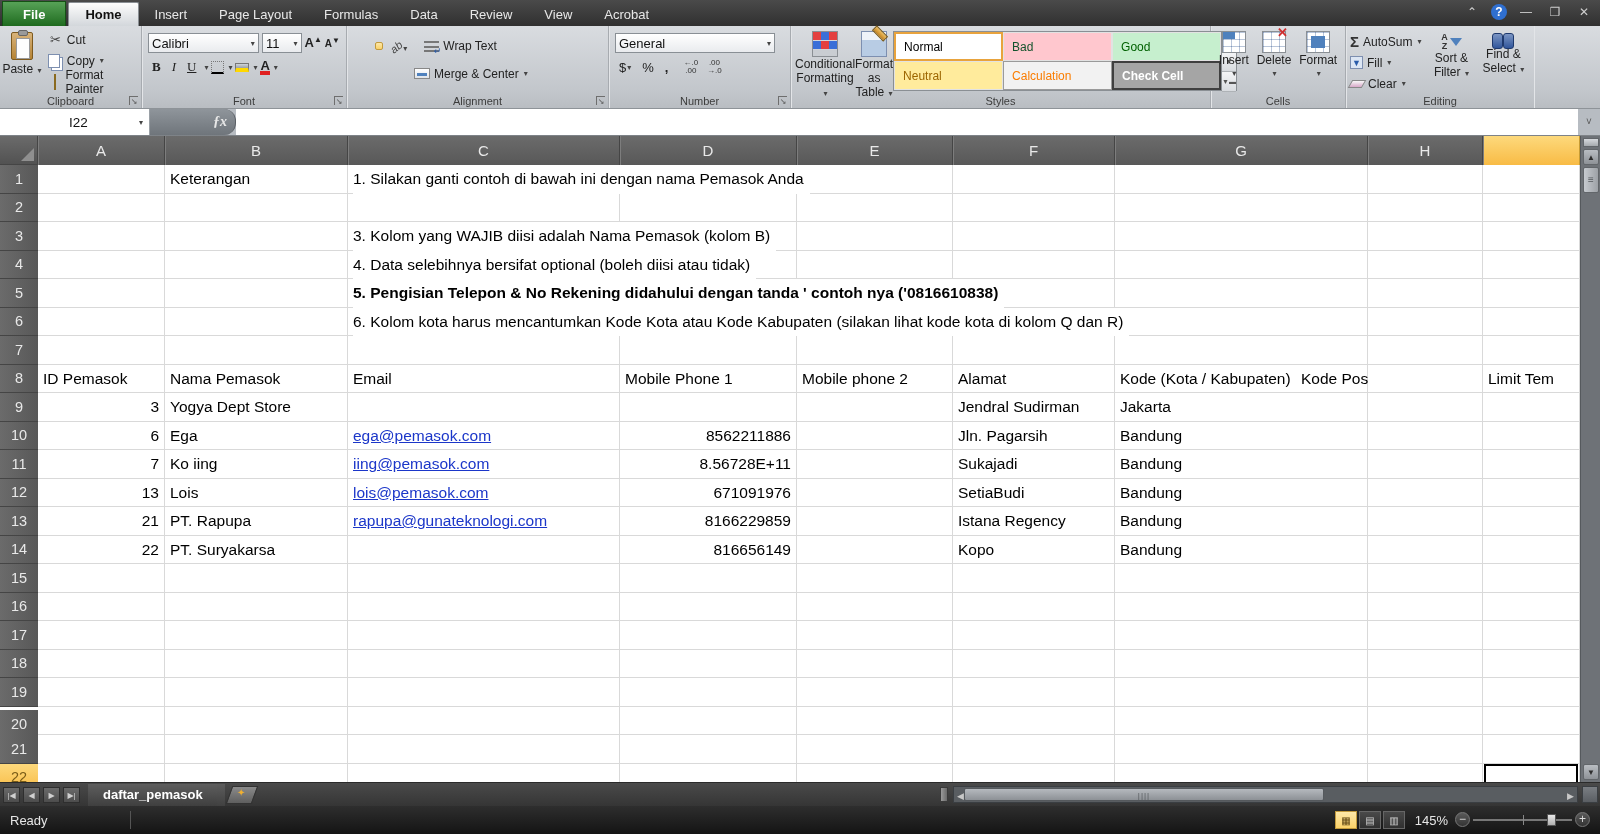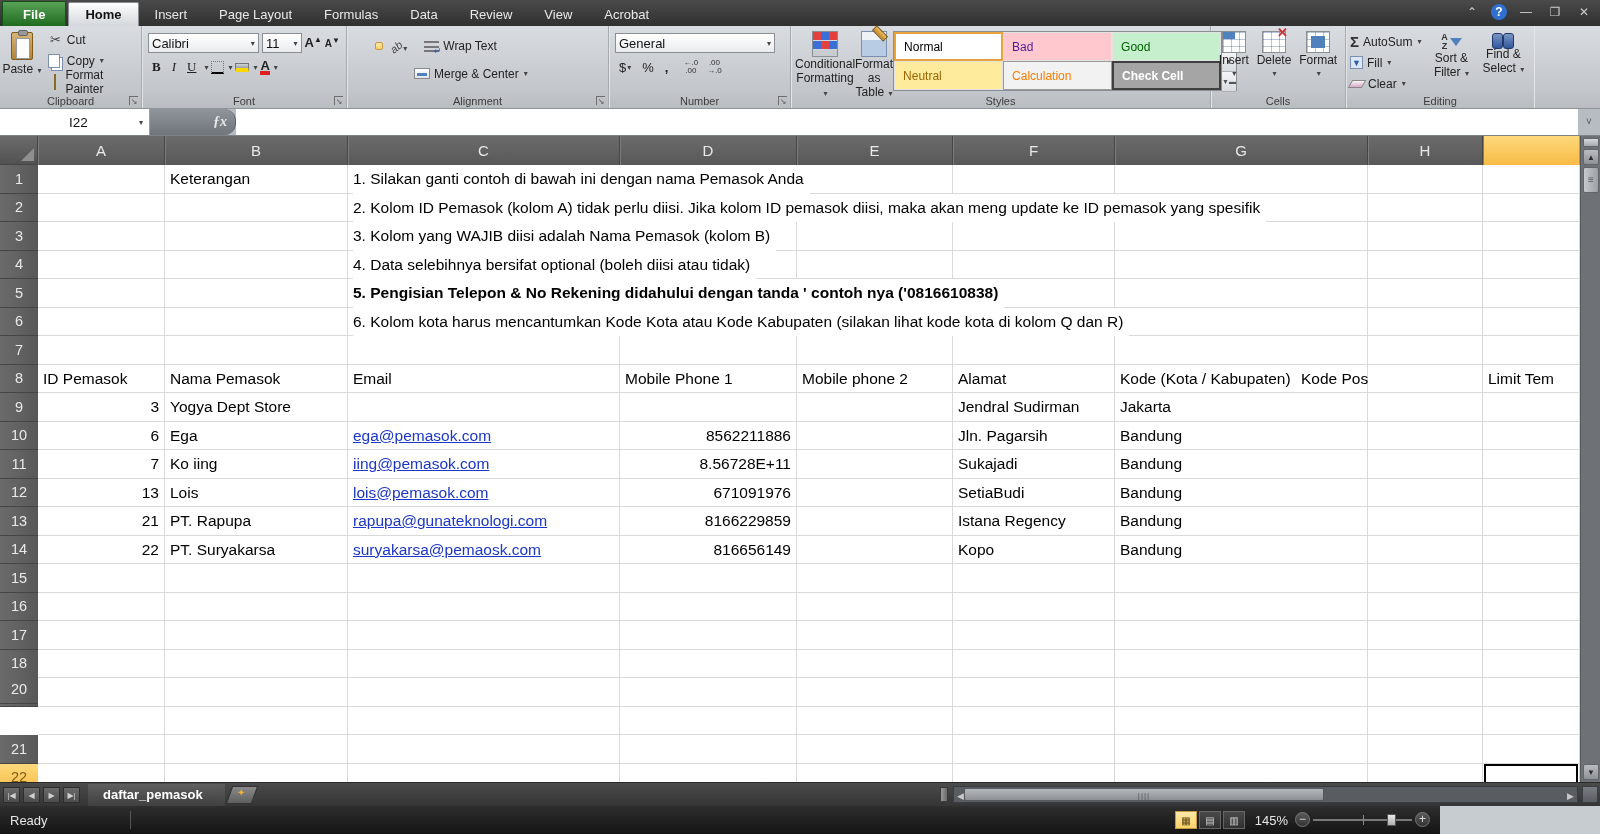--- a/index.html
+++ b/index.html
@@ -159,21 +159,21 @@
     transform:skewX(-20deg); border:1px solid #333; position:relative; }
   #newsheet::after { content:"✦"; position:absolute; left:6px; top:0; color:#f0b030; font-size:10px; transform:skewX(20deg); }
   #hscroll { position:absolute; right:22px; top:3px; width:625px; height:17px; background:#595d61; border:1px solid #3a3e42; }
   #hthumb { position:absolute; left:10px; top:1px; width:360px; height:13px; background:linear-gradient(#b5b9be,#8d9196); border:1px solid #55595d; border-radius:2px; }
   #hthumb::after { content:"||||"; display:block; text-align:center; font-size:8px; color:#55595d; line-height:13px; letter-spacing:1px; }
   .hsarrow { position:absolute; top:4px; color:#c8c8c8; font-size:9px; }
   #hsplit { position:absolute; right:652px; top:4px; width:8px; height:15px; background:linear-gradient(90deg,#9a9a9a,#6a6a6a); border:1px solid #3a3a3a; }
   #scorner { position:absolute; right:2px; top:3px; width:16px; height:17px; background:linear-gradient(#7a7e83,#5a5e63); border:1px solid #3a3e42; }
 
   
-  #statusbar { position:absolute; left:0; top:806px; width:1440px; height:28px;
+  #statusbar { position:absolute; left:0; top:806px; width:1600px; height:28px;
     background:linear-gradient(#2e2e2e,#141414); display:flex; align-items:center; color:#e6e6e6; font-size:13px; }
   #status-ready { padding-left:10px; width:130px; }
   .sdiv { width:1px; height:18px; background:#555; }
   #viewbtns { position:absolute; right:195px; display:flex; gap:2px; }
   .vb { width:22px; height:18px; border:1px solid #666; background:linear-gradient(#4a4a4a,#303030);
     color:#cfcfcf; font-size:10px; text-align:center; line-height:17px; }
   .vb.on { background:linear-gradient(#fde8a9,#fbd269); border-color:#c29a3c; color:#5a4210; }
   #zoomlevel { position:absolute; right:152px; font-size:13px; }
   #zoomslider { position:absolute; right:10px; width:135px; height:18px; }
   #zoomslider .track { position:absolute; left:18px; right:18px; top:8px; height:2px; background:#777; }
@@ -322,21 +322,21 @@
           <span>Conditional</span>
           <span><span>Formatting</span> <span class="dd">▾</span></span>
         </div>
         <div class="bigbtn" style="width:62px">
           <span class="i-ft"></span>
           <span>Format</span>
           <span><span>as Table</span> <span class="dd">▾</span></span>
         </div>
         <div id="stylegallery">
             <div class="chip" style="background: rgb(255, 255, 255); color: rgb(0, 0, 0); border: 2px solid rgb(232, 163, 61);">Normal</div>
-            <div class="chip" style="background: rgb(255, 199, 206); color: #4c1d95; border: 1px solid rgb(226, 226, 226);">Bad</div>
+            <div class="chip" style="background: rgb(255, 199, 206); color: #14532d; border: 1px solid rgb(226, 226, 226);">Bad</div>
             <div class="chip" style="background: rgb(198, 239, 206); color: rgb(0, 97, 0); border: 1px solid rgb(226, 226, 226);">Good</div>
             <div class="chip" style="background: rgb(255, 235, 156); color: rgb(156, 101, 0); border: 1px solid rgb(226, 226, 226);">Neutral</div>
             <div class="chip" style="background: rgb(242, 242, 242); color: rgb(250, 125, 0); border: 1px solid rgb(154, 154, 154);">Calculation</div>
             <div class="chip" style="background: rgb(165, 165, 165); color: rgb(255, 255, 255); border: 2px solid rgb(63, 63, 63); font-weight: bold;">Check Cell</div>
           </div>
         <div class="gal-scroll" style="height:60px;margin-top:2px">
           <span>▲</span>
           <span>▼</span>
           <span>▼▬</span>
         </div>
@@ -617,21 +617,21 @@
       <div class="rowhdr" style="top: 542px; height: 28.5px;">19</div>
       <div class="cellbox" style="left: 38px; top: 542px; width: 127px; height: 28.5px;"></div>
       <div class="cellbox" style="left: 165px; top: 542px; width: 183px; height: 28.5px;"></div>
       <div class="cellbox" style="left: 348px; top: 542px; width: 272px; height: 28.5px;"></div>
       <div class="cellbox" style="left: 620px; top: 542px; width: 177px; height: 28.5px;"></div>
       <div class="cellbox" style="left: 797px; top: 542px; width: 156px; height: 28.5px;"></div>
       <div class="cellbox" style="left: 953px; top: 542px; width: 162px; height: 28.5px;"></div>
       <div class="cellbox" style="left: 1115px; top: 542px; width: 253px; height: 28.5px;"></div>
       <div class="cellbox" style="left: 1368px; top: 542px; width: 115px; height: 28.5px;"></div>
       <div class="cellbox" style="left: 1483px; top: 542px; width: 97px; height: 28.5px;"></div>
-      <div class="rowhdr" style="top: 539px; height: 28.5px;">20</div>
+      <div class="rowhdr" style="top: 574px; height: 28.5px;">20</div>
       <div class="cellbox" style="left: 38px; top: 570.5px; width: 127px; height: 28.5px;"></div>
       <div class="cellbox" style="left: 165px; top: 570.5px; width: 183px; height: 28.5px;"></div>
       <div class="cellbox" style="left: 348px; top: 570.5px; width: 272px; height: 28.5px;"></div>
       <div class="cellbox" style="left: 620px; top: 570.5px; width: 177px; height: 28.5px;"></div>
       <div class="cellbox" style="left: 797px; top: 570.5px; width: 156px; height: 28.5px;"></div>
       <div class="cellbox" style="left: 953px; top: 570.5px; width: 162px; height: 28.5px;"></div>
       <div class="cellbox" style="left: 1115px; top: 570.5px; width: 253px; height: 28.5px;"></div>
       <div class="cellbox" style="left: 1368px; top: 570.5px; width: 115px; height: 28.5px;"></div>
       <div class="cellbox" style="left: 1483px; top: 570.5px; width: 97px; height: 28.5px;"></div>
       <div class="rowhdr" style="top: 599px; height: 28.5px;">21</div>
@@ -649,21 +649,20 @@
       <div class="cellbox" style="left: 165px; top: 627.5px; width: 183px; height: 28.5px;"></div>
       <div class="cellbox" style="left: 348px; top: 627.5px; width: 272px; height: 28.5px;"></div>
       <div class="cellbox" style="left: 620px; top: 627.5px; width: 177px; height: 28.5px;"></div>
       <div class="cellbox" style="left: 797px; top: 627.5px; width: 156px; height: 28.5px;"></div>
       <div class="cellbox" style="left: 953px; top: 627.5px; width: 162px; height: 28.5px;"></div>
       <div class="cellbox" style="left: 1115px; top: 627.5px; width: 253px; height: 28.5px;"></div>
       <div class="cellbox" style="left: 1368px; top: 627.5px; width: 115px; height: 28.5px;"></div>
       <div class="cellbox" style="left: 1483px; top: 627.5px; width: 97px; height: 28.5px;"></div>
       <div class="ctext" style="top: 29px; height: 28.5px; left: 170px;">Keterangan</div>
       <div class="ctext ovf" style="top: 29px; height: 28.5px; left: 353px;">1. Silakan ganti contoh di bawah ini dengan nama Pemasok Anda</div>
-      <div class="ctext ovf" style="top: 57.5px; height: 28.5px; left: 353px;">2. Kolom ID Pemasok (kolom A) tidak perlu diisi. Jika kolom ID pemasok diisi, maka akan meng update ke ID pemasok yang spesifik</div>
       <div class="ctext ovf" style="top: 86px; height: 28.5px; left: 353px;">3. Kolom yang WAJIB diisi adalah Nama Pemasok (kolom B)</div>
       <div class="ctext ovf" style="top: 114.5px; height: 28.5px; left: 353px;">4. Data selebihnya bersifat optional (boleh diisi atau tidak)</div>
       <div class="ctext ovf" style="top: 143px; height: 28.5px; left: 353px; font-weight: bold;">5. Pengisian Telepon &amp; No Rekening didahului dengan tanda ' contoh nya ('0816610838)</div>
       <div class="ctext ovf" style="top: 171.5px; height: 28.5px; left: 353px;">6. Kolom kota harus mencantumkan Kode Kota atau Kode Kabupaten (silakan lihat kode kota di kolom Q dan R)</div>
       <div class="ctext" style="top: 228.5px; height: 28.5px; left: 43px;">ID Pemasok</div>
       <div class="ctext" style="top: 228.5px; height: 28.5px; left: 170px;">Nama Pemasok</div>
       <div class="ctext" style="top: 228.5px; height: 28.5px; left: 353px;">Email</div>
       <div class="ctext" style="top: 228.5px; height: 28.5px; left: 625px;">Mobile Phone 1</div>
       <div class="ctext" style="top: 228.5px; height: 28.5px; left: 802px;">Mobile phone 2</div>
       <div class="ctext" style="top: 228.5px; height: 28.5px; left: 958px;">Alamat</div>
@@ -693,21 +692,20 @@
       <div class="ctext" style="top: 342.5px; height: 28.5px; left: 958px;">SetiaBudi</div>
       <div class="ctext" style="top: 342.5px; height: 28.5px; left: 1120px;">Bandung</div>
       <div class="ctext rt" style="top: 371px; height: 28.5px; left: 40px; width: 119px;">21</div>
       <div class="ctext" style="top: 371px; height: 28.5px; left: 170px;">PT. Rapupa</div>
       <div class="ctext link" style="top: 371px; height: 28.5px; left: 353px;">rapupa@gunateknologi.com</div>
       <div class="ctext rt" style="top: 371px; height: 28.5px; left: 622px; width: 169px;">8166229859</div>
       <div class="ctext" style="top: 371px; height: 28.5px; left: 958px;">Istana Regency</div>
       <div class="ctext" style="top: 371px; height: 28.5px; left: 1120px;">Bandung</div>
       <div class="ctext rt" style="top: 399.5px; height: 28.5px; left: 40px; width: 119px;">22</div>
       <div class="ctext" style="top: 399.5px; height: 28.5px; left: 170px;">PT. Suryakarsa</div>
-      <div class="ctext link" style="top: 399.5px; height: 28.5px; left: 353px;">suryakarsa@pemaosk.com</div>
       <div class="ctext rt" style="top: 399.5px; height: 28.5px; left: 622px; width: 169px;">816656149</div>
       <div class="ctext" style="top: 399.5px; height: 28.5px; left: 958px;">Kopo</div>
       <div class="ctext" style="top: 399.5px; height: 28.5px; left: 1120px;">Bandung</div>
     </div>
 
   <div id="tabbar">
     <span class="navb">|◀</span>
     <span class="navb">◀</span>
     <span class="navb">▶</span>
     <span class="navb">▶|</span>

